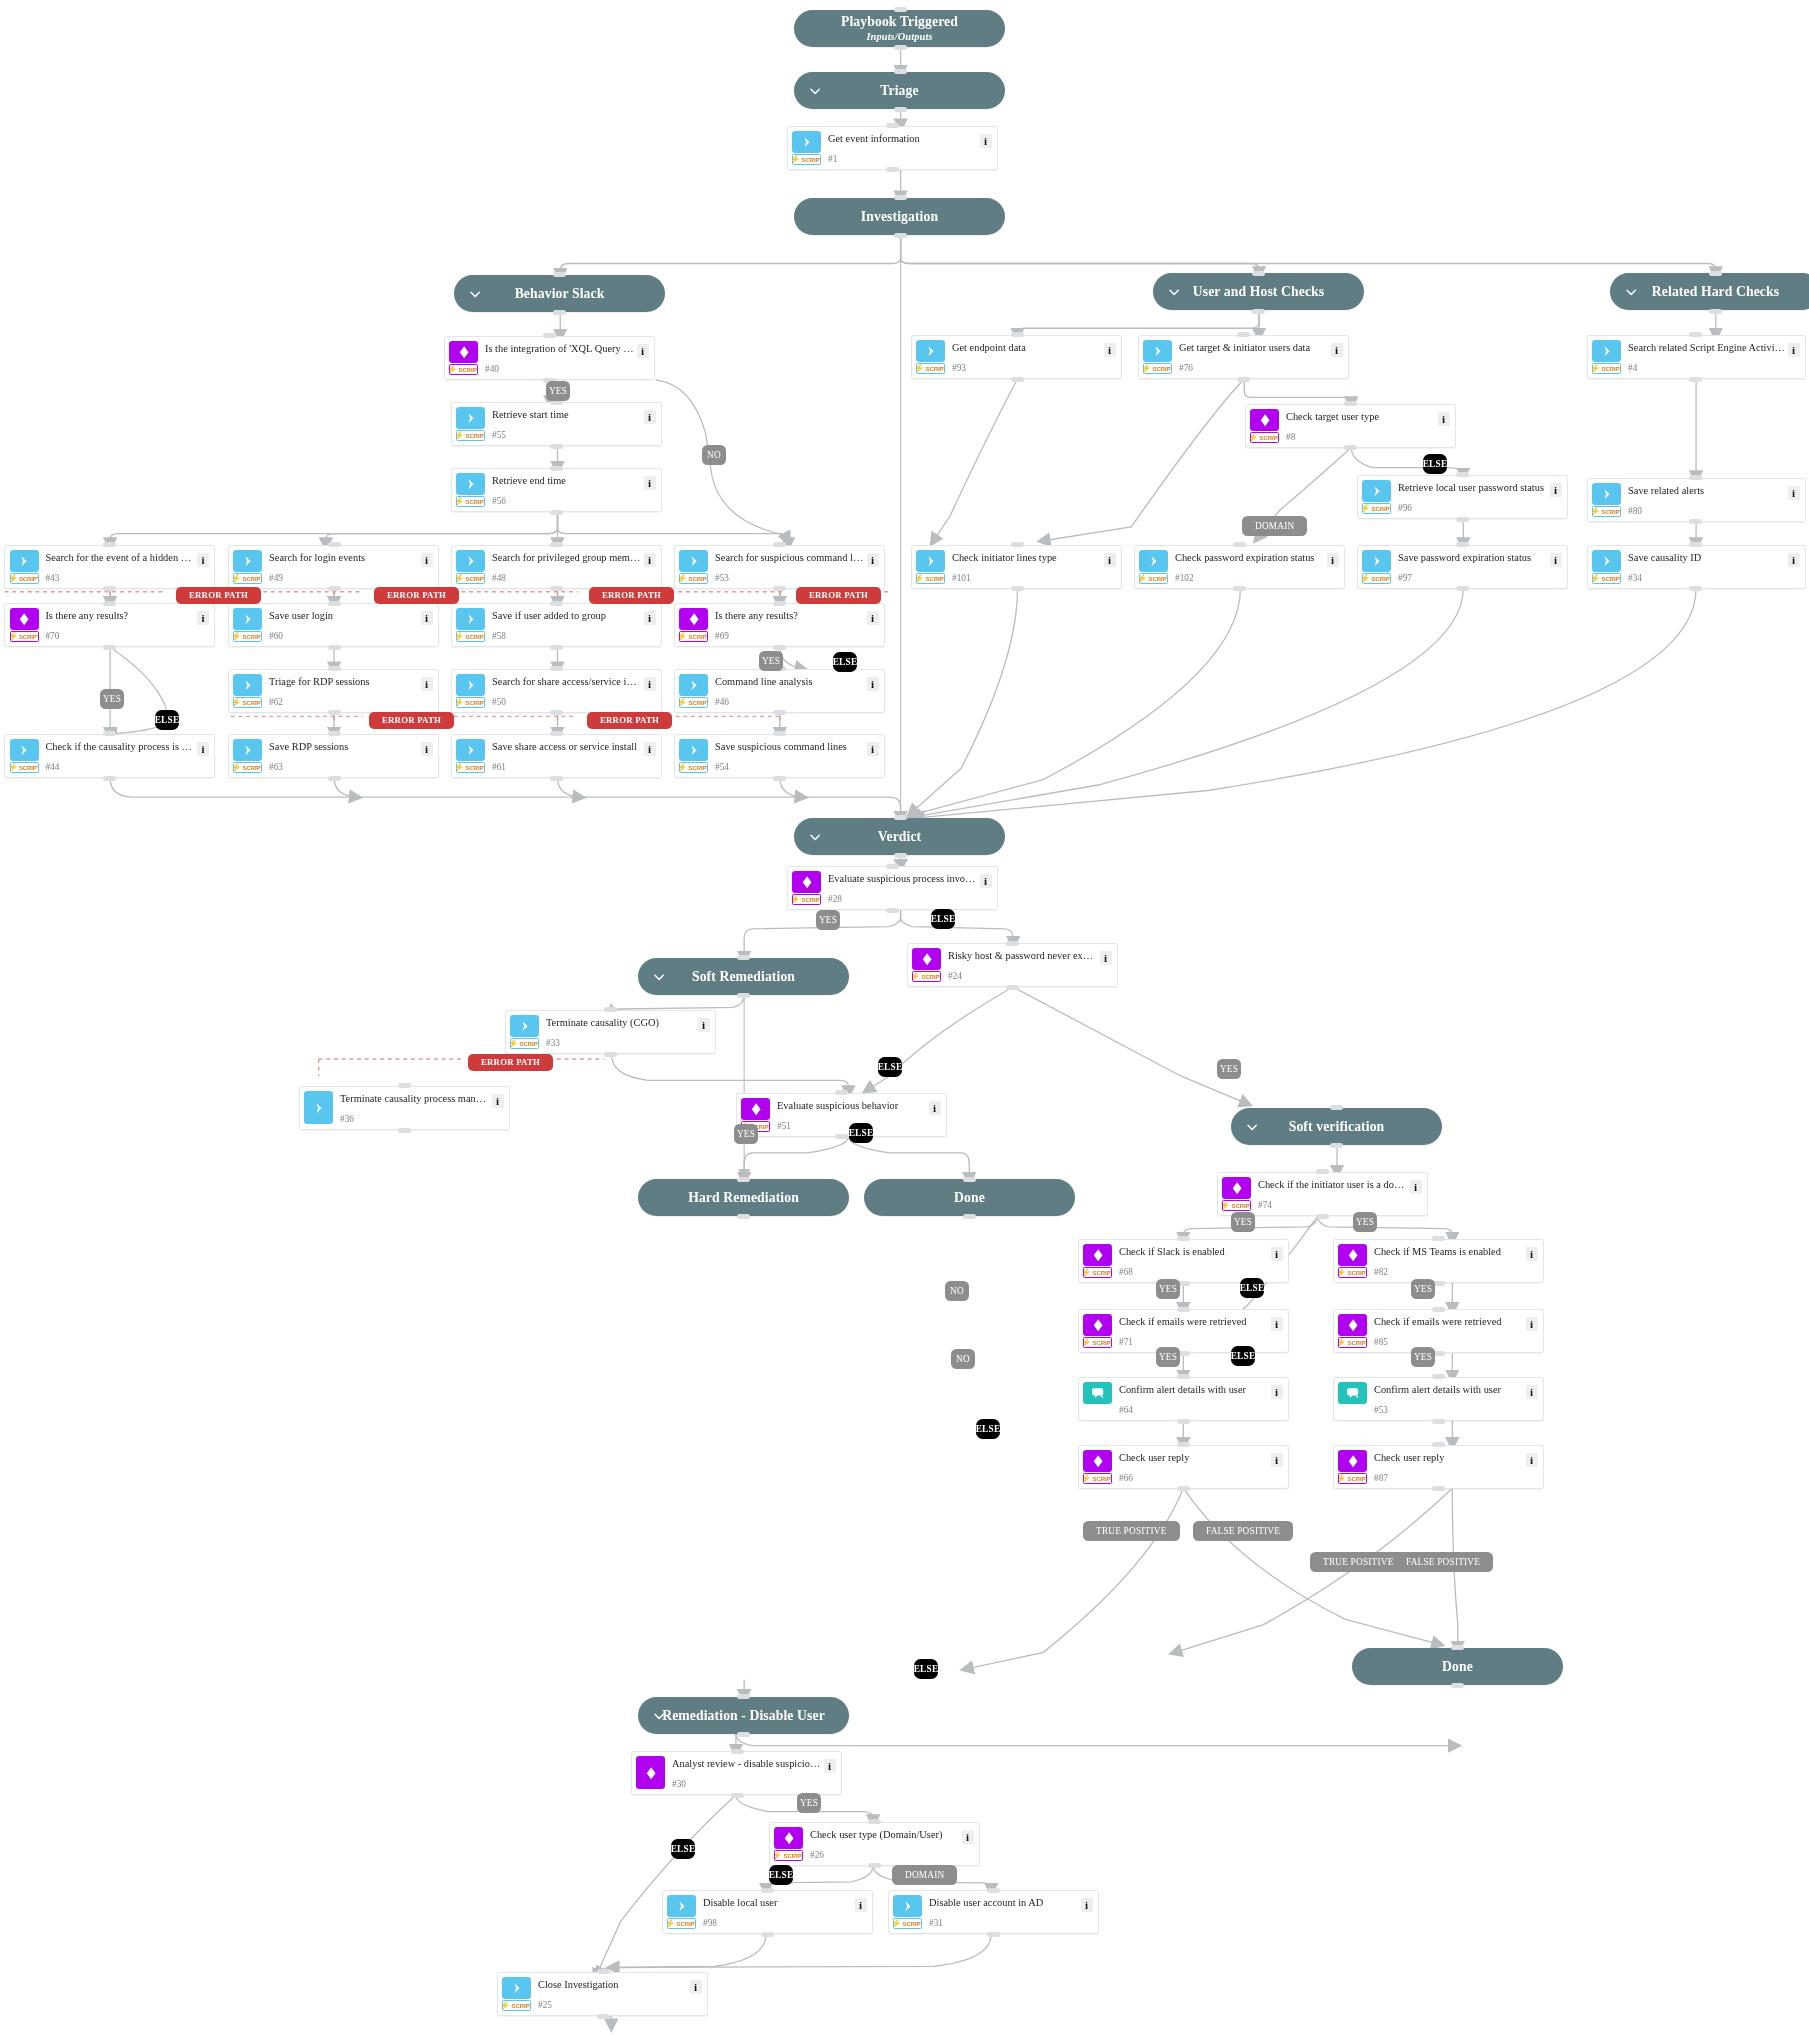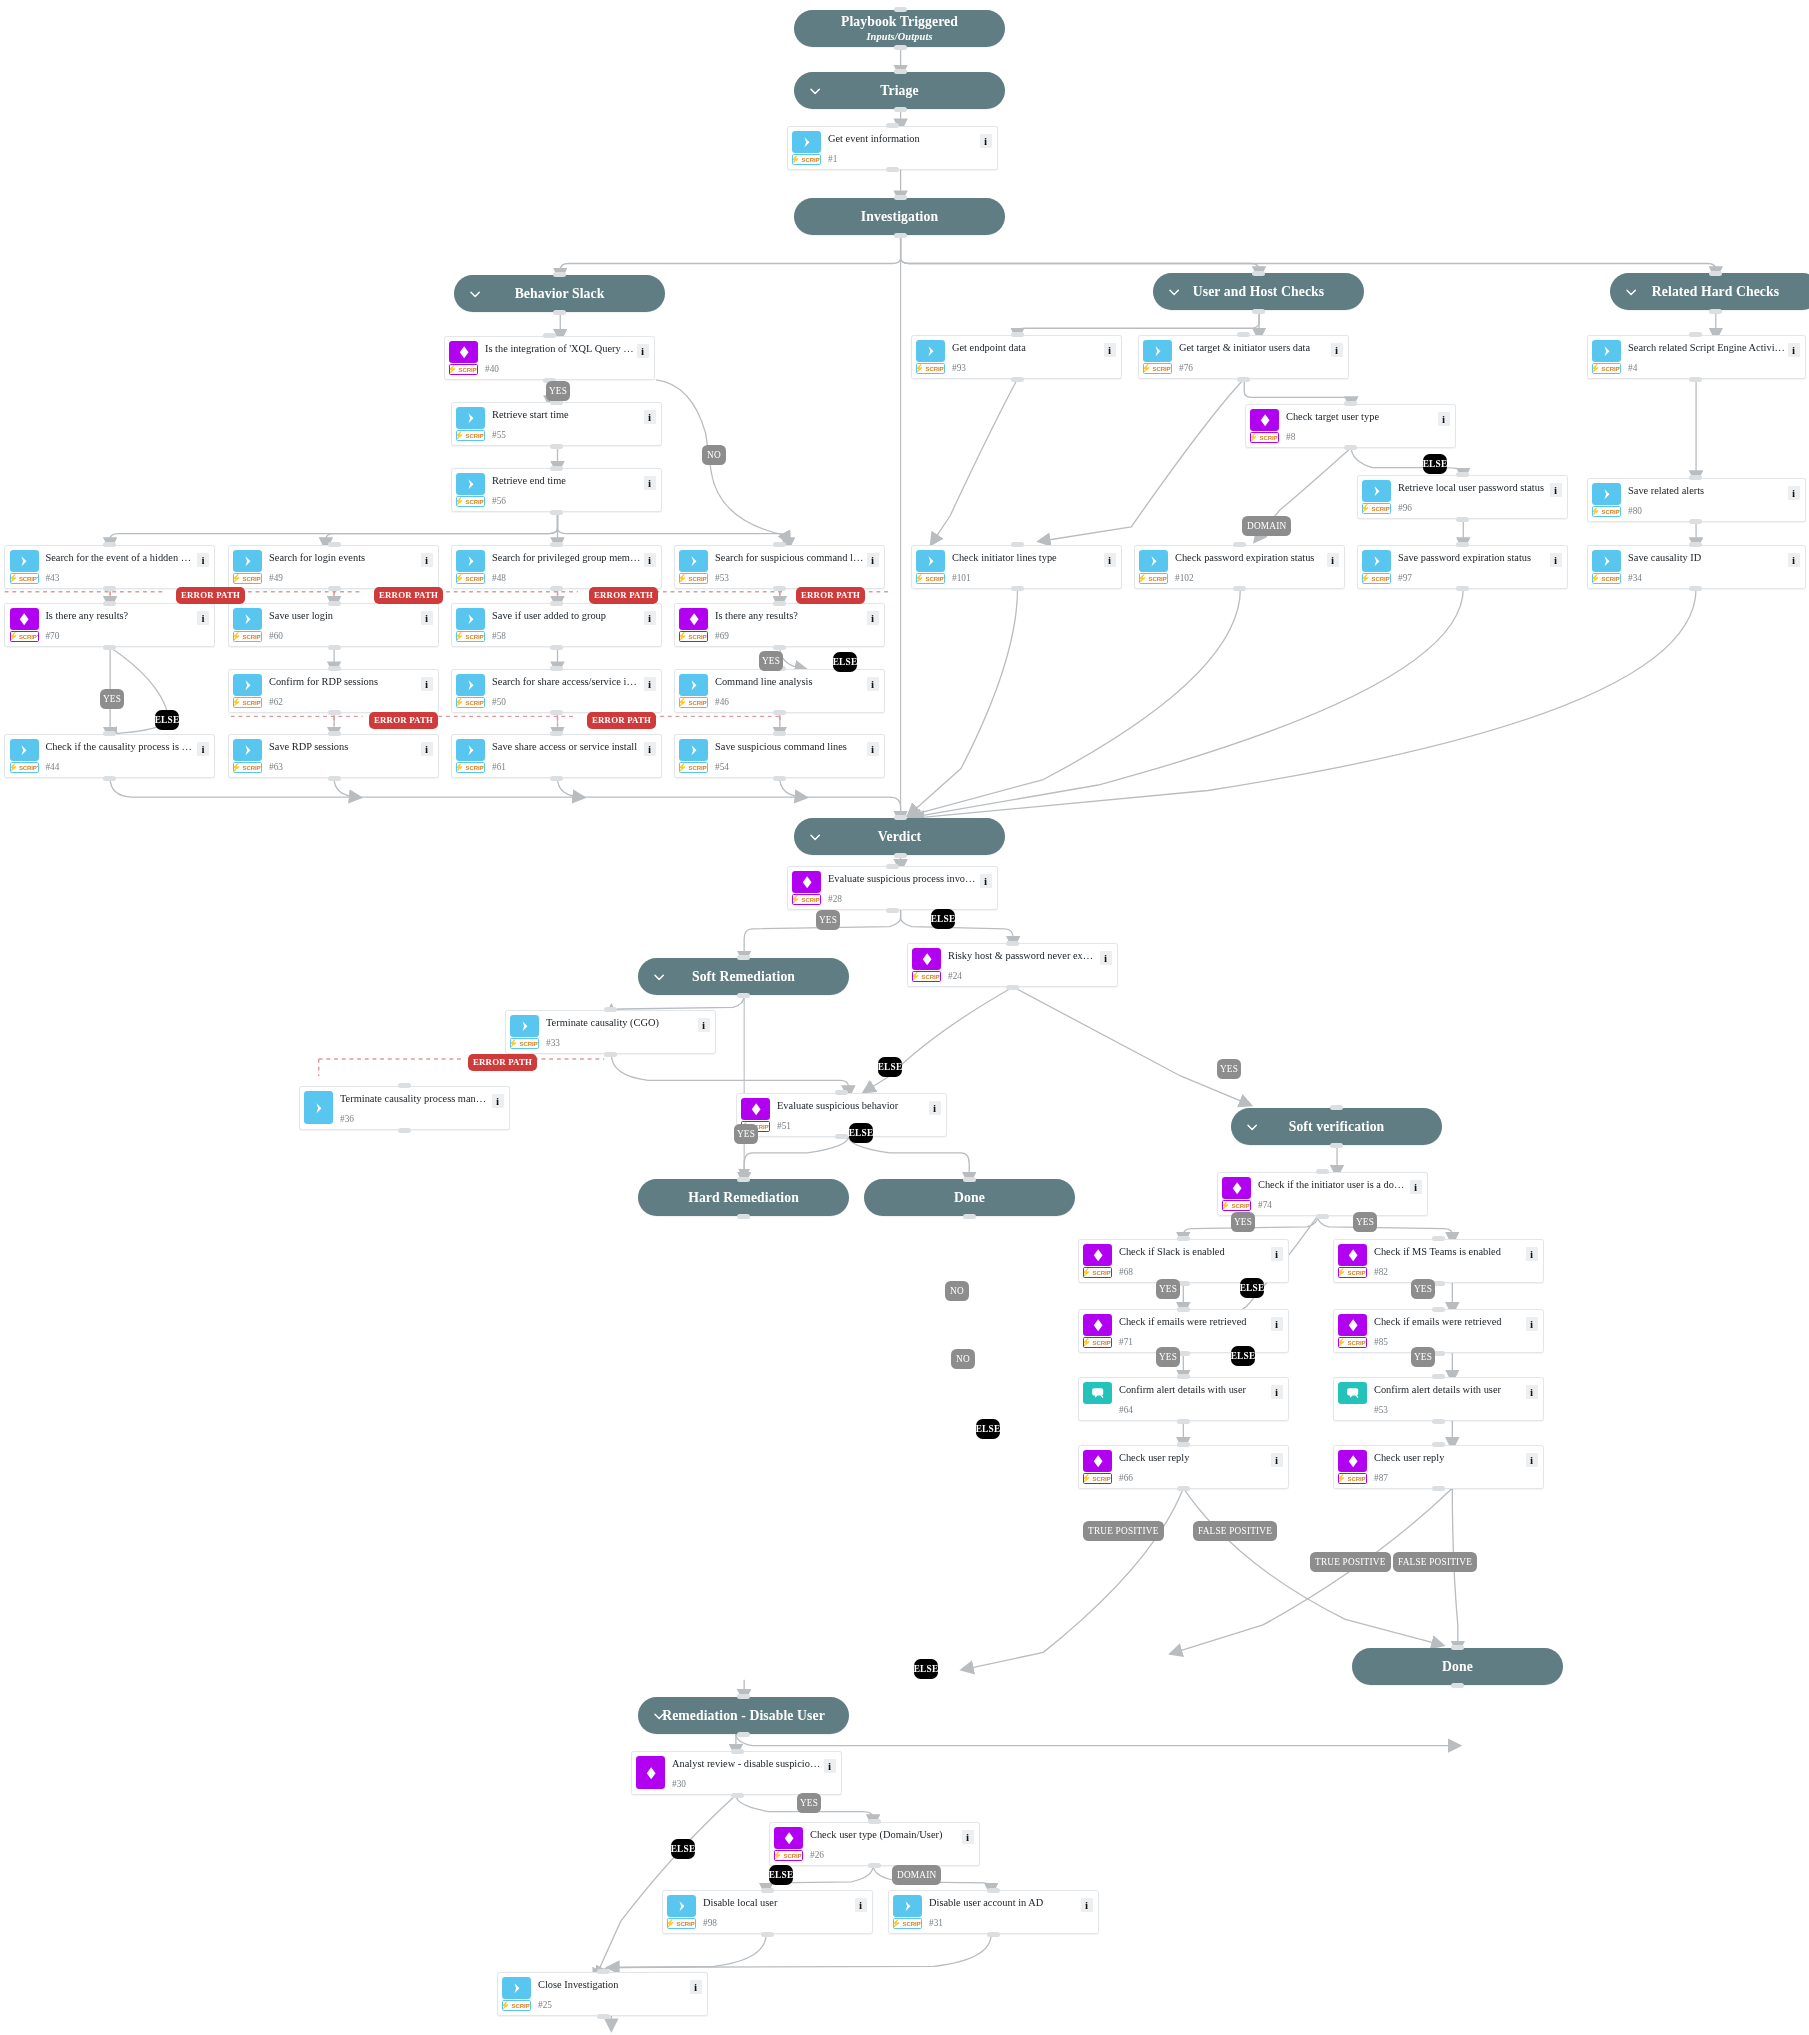--- a/index.html
+++ b/index.html
@@ -93,21 +93,21 @@
   .ic-cond   { background:#b200f0; }
   .ic-comm   { background:#23c3bb; }
 
   
   .lbl {
     position:absolute;
     display:flex; align-items:center; justify-content:center;
     color:#ffffff; text-align:center;
     font-size:9.3px; letter-spacing:0.2px;
     border-radius:5.5px;
-    padding:0 5px;
+    padding:0 13px;
     white-space:nowrap;
   }
   .lbl.grey  { background:#8d8d8d; }
   .lbl.black { background:#000000; border-radius:6.6px; font-weight:700; }
   .lbl.err   { background:#cf3b3b; border-radius:5px; font-weight:700; font-size:8.8px; }
 
   
   .stub {
     position:absolute; width:13px; height:5px;
     background:#dcdfe1; border-radius:2.7px;
@@ -602,21 +602,21 @@
             <svg width="16.5" height="16.5" viewBox="0 0 30 30">
               <path d="M10 6 L19 15 L10 24 L13 15 Z" fill="#ffffff"></path>
             </svg>
           </div>
           <div class="script-badge" style="color: rgb(89, 198, 239);">
             <span class="bolt">⚡</span>
             <span class="stxt">SCRIPT</span>
           </div>
         </div>
         <div class="body">
-          <div class="t-title">Confirm for RDP sessions</div>
+          <div class="t-title">Triage for RDP sessions</div>
           <div class="t-id">#62</div>
         </div>
         <div class="info-btn">i</div>
       </div>
       <div class="stub" style="left: 328px; top: 666px;"></div>
       <div class="stub" style="left: 328px; top: 710px;"></div>
       <div class="task" style="left: 451px; top: 669px; width: 211px; height: 44px;">
         <div class="icon-wrap">
           <div class="icon-sq ic-script">
             <svg width="16.5" height="16.5" viewBox="0 0 30 30">

